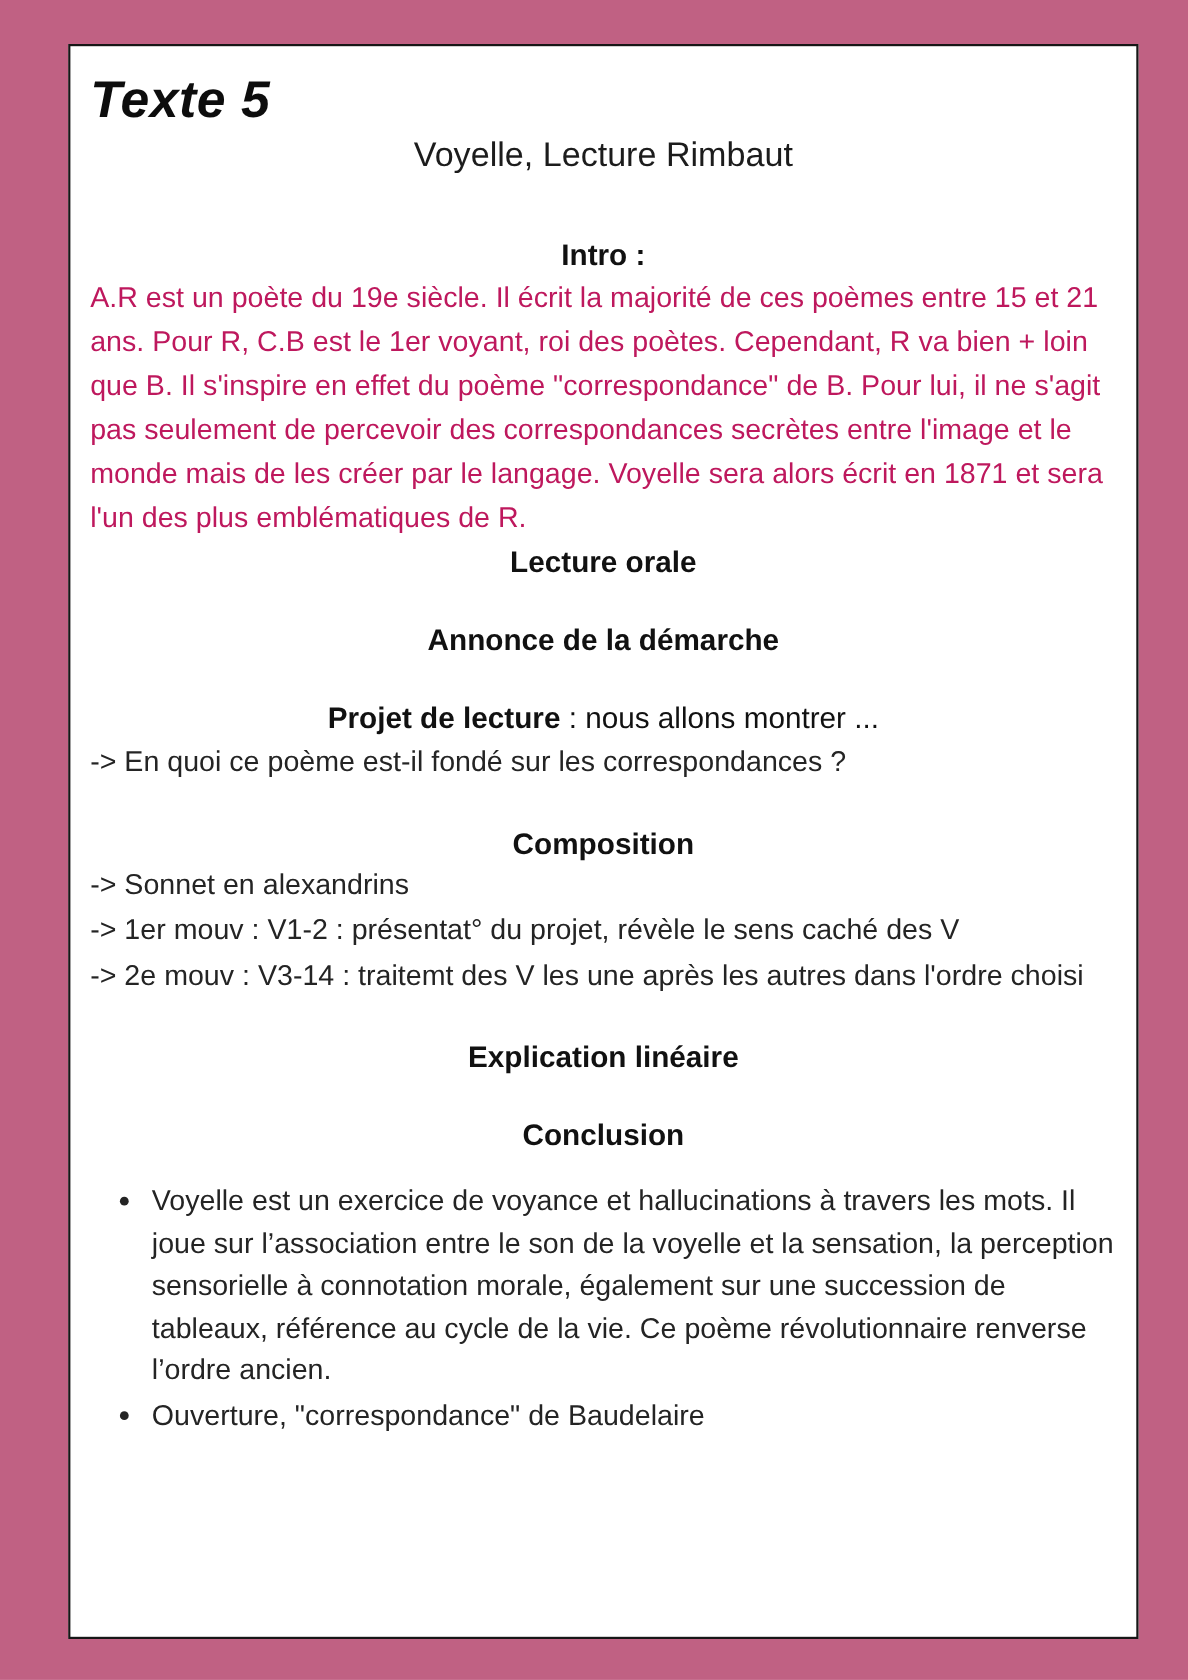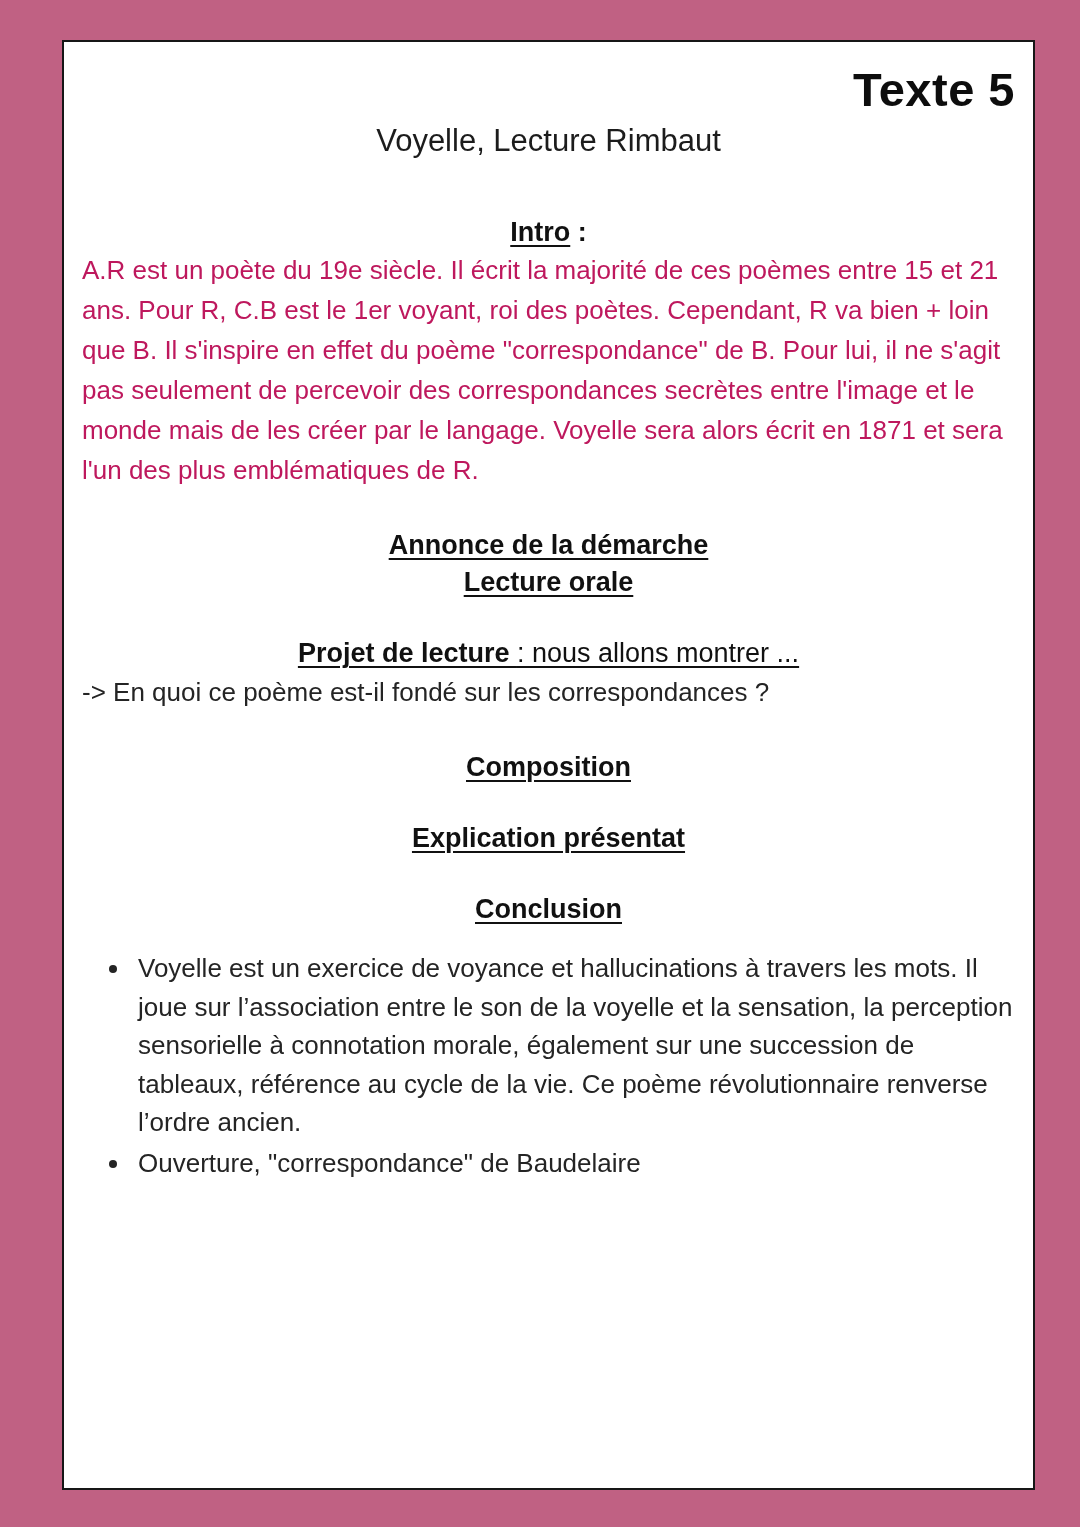--- a/index.html
+++ b/index.html
@@ -15,43 +15,43 @@
     left: 62px;
     top: 40px;
     width: 973px;
     height: 1450px;
     background: #ffffff;
     border: 2px solid #161616;
     padding: 14px 18px 10px 18px;
     overflow: hidden;
   }
   .doc-title {
-    text-align: right;
+    text-align: left;
     font-size: 47px;
     font-weight: 800;
     color: #0d0d0d;
     letter-spacing: 0.5px;
     margin-top: 6px;
+    font-style: italic;
   }
   .doc-subtitle {
     text-align: center;
     font-size: 31px;
     font-weight: 400;
     color: #1c1c1c;
     margin-top: 6px;
   }
   .section-heading {
     text-align: center;
     font-size: 27px;
     font-weight: 700;
     color: #111;
     margin-top: 40px;
   }
   .section-heading .u, .u {
-    text-decoration: underline;
     text-decoration-thickness: 2px;
     text-underline-offset: 4px;
   }
   .section-heading .rest {
     font-weight: 400;
   }
   .intro-heading { margin-top: 58px; }
   .lecture-heading { margin-top: 6px; }
   .body-par {
     font-size: 26px;
@@ -83,30 +83,35 @@
 
 <div class="sheet">
 
   <div class="doc-title">Texte 5</div>
   <div class="doc-subtitle">Voyelle, Lecture Rimbaut</div>
 
   <div class="section-heading intro-heading"><span class="u">Intro</span><span> :</span></div>
 
   <div class="body-par">A.R est un poète du 19e siècle. Il écrit la majorité de ces poèmes entre 15 et 21 ans. Pour R, C.B est le 1er voyant, roi des poètes. Cependant, R va bien + loin que B. Il s'inspire en effet du poème "correspondance" de B.  Pour lui, il ne s'agit pas seulement de percevoir des correspondances secrètes entre l'image et le monde mais de les créer par le langage. Voyelle sera alors écrit en 1871 et sera l'un des plus emblématiques de R.</div>
 
+  <div class="section-heading lecture-heading"><span class="u">Lecture orale</span></div>
+
   <div class="section-heading"><span class="u">Annonce de la démarche</span></div>
-
-  <div class="section-heading lecture-heading"><span class="u">Lecture orale</span></div>
 
   <div class="section-heading"><span class="u">Projet de lecture </span><span class="u rest"> : nous allons montrer ...</span></div>
   <div class="arrow-line">-&gt; En quoi ce poème est-il fondé sur les correspondances ?</div>
 
   <div class="section-heading"><span class="u">Composition</span></div>
+  <div class="arrow-group">
+    <div class="arrow-line">-&gt;  Sonnet en alexandrins</div>
+    <div class="arrow-line">-&gt; 1er mouv : V1-2 : présentat° du projet, révèle le sens caché des V</div>
+    <div class="arrow-line">-&gt; 2e mouv : V3-14 : traitemt des V les une après les autres dans l'ordre choisi</div>
+  </div>
 
-  <div class="section-heading"><span class="u">Explication présentat</span></div>
+  <div class="section-heading"><span class="u">Explication linéaire</span></div>
 
   <div class="section-heading"><span class="u">Conclusion</span></div>
 
   <ul class="bullets">
     <li>Voyelle est un exercice de voyance et hallucinations à travers les mots. Il joue sur l’association entre le son de la voyelle et la sensation, la perception sensorielle à connotation morale, également sur une succession de tableaux, référence au cycle de la vie. Ce poème révolutionnaire renverse l’ordre ancien.</li>
     <li>Ouverture, "correspondance" de Baudelaire</li>
   </ul>
 
 </div>
 

